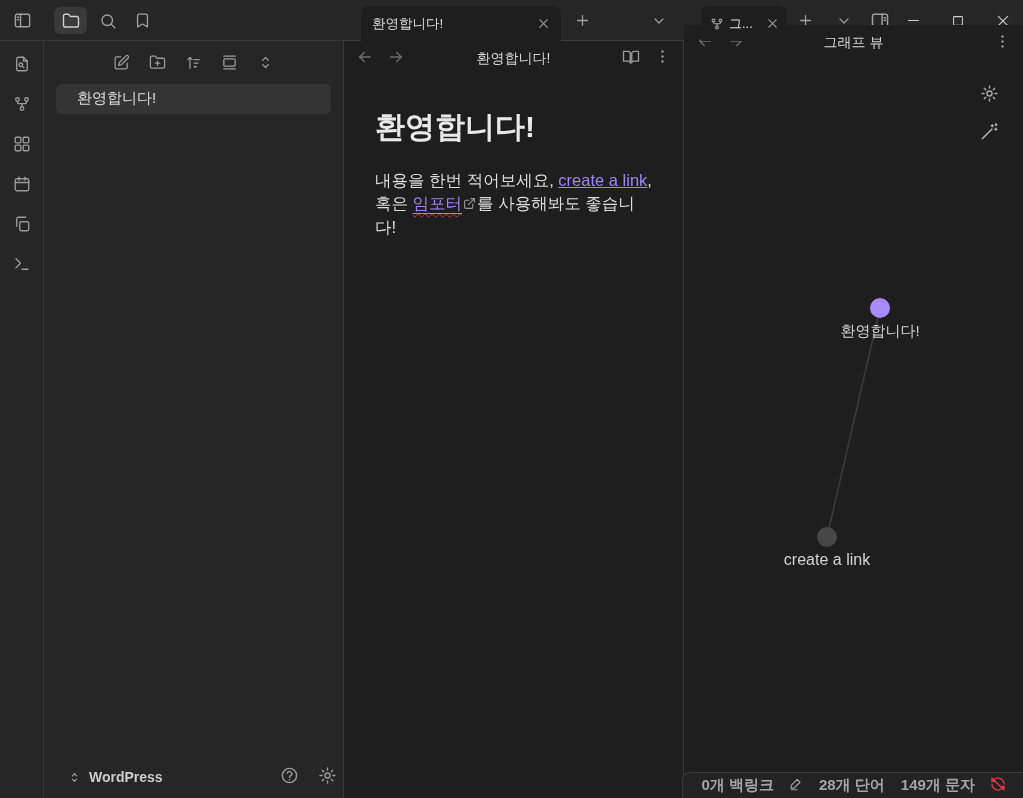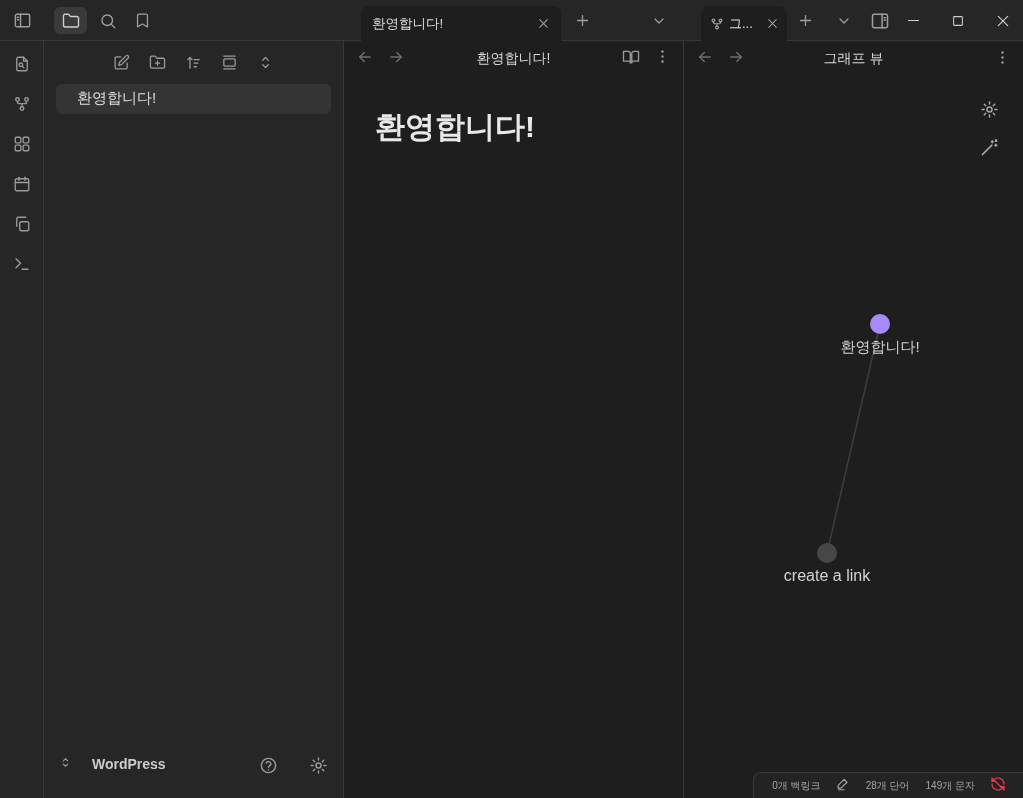--- a/index.html
+++ b/index.html
@@ -18,28 +18,28 @@
   
   .ribbon{position:absolute;left:0;top:41px;width:44px;height:757px;background:#262626;border-right:1px solid #383838;display:flex;flex-direction:column;align-items:center;padding-top:11px;gap:13px;}
   .ribbon button{background:none;border:none;padding:3px;color:#9a9a9a;cursor:pointer;display:flex;}
 
   
   .sidebar{position:absolute;left:44px;top:41px;width:300px;height:757px;background:#262626;border-right:1px solid #383838;}
   .explorer-header{display:flex;justify-content:center;align-items:center;gap:15px;padding:11px 0 8px;}
   .explorer-header button{background:none;border:none;padding:2px;color:#9b9b9b;cursor:pointer;display:flex;}
   .file-list{padding:0 12px;}
   .file-item{background:#343434;border-radius:6px;padding:5px 8px 6px 21px;font-size:15px;color:#dedede;cursor:pointer;}
-  .vault-row{position:absolute;left:0;bottom:0;width:100%;height:42px;display:flex;padding:0 15px;gap:20px;}
+  .vault-row{position:absolute;left:9px;bottom:0;width:100%;height:42px;display:flex;align-items:center;padding:0 15px;gap:8px;}
   .vault-name{font-size:14px;font-weight:700;color:#cccccc;flex:0 0 auto;cursor:pointer;}
   .vault-spacer{flex:1;}
   .vault-row button{background:none;border:none;padding:0;color:#9a9a9a;cursor:pointer;display:flex;}
 
   
   .editor-pane{position:absolute;left:344px;top:41px;width:340px;height:757px;background:#1e1e1e;border-right:1px solid #383838;}
-  .graph-pane{position:absolute;left:684px;top:41px;width:339px;height:757px;background:#1e1e1e;}
+  .graph-pane{position:absolute;left:684px;top:25px;width:339px;height:757px;background:#1e1e1e;}
   .pane-header{position:relative;height:35px;display:flex;align-items:center;padding:0 12px;}
   .pane-title{position:absolute;left:0;right:0;text-align:center;font-size:14px;color:#d6d6d6;pointer-events:none;}
   .nav-arrows{display:flex;gap:13px;z-index:1;}
   .nav-arrows button,.pane-actions button{background:none;border:none;padding:0;color:#6e6e6e;cursor:pointer;display:flex;}
   .pane-actions{margin-left:auto;display:flex;gap:14px;z-index:1;}
   .pane-actions button{color:#9b9b9b;}
 
   
   .editor-content{padding:33px 29px 0 31px;font-size:16.5px;line-height:23px;color:#dcdcdc;}
   .editor-content h1{font-size:30px;line-height:36px;margin:0 0 24px;color:#e8e8e8;font-weight:700;}
@@ -51,21 +51,21 @@
   
   .graph-canvas{position:absolute;left:0;top:35px;width:339px;height:722px;}
   .graph-edges{position:absolute;left:0;top:0;}
   .gnode{position:absolute;border-radius:50%;transform:translate(-50%,-50%);cursor:pointer;}
   .gnode-label{position:absolute;transform:translateX(-50%);color:#d3d3d3;white-space:nowrap;}
   .graph-controls{position:absolute;top:24px;right:24px;display:flex;flex-direction:column;gap:16px;}
   .graph-controls button{background:none;border:none;padding:0;color:#a9a9a9;cursor:pointer;display:flex;}
 
   
   .statusbar{position:absolute;right:0;bottom:0;height:26px;background:#232323;border:1px solid #3a3a3a;border-right:none;border-bottom:none;border-radius:8px 0 0 0;display:flex;align-items:center;padding:0 10px;z-index:5;}
-  .status-item{font-size:10px;color:#a4a4a4;padding:0 8px;white-space:nowrap;cursor:pointer;}
+  .status-item{font-size:15px;color:#a4a4a4;padding:0 8px;white-space:nowrap;cursor:pointer;font-weight:bold;}
   .status-icon{display:flex;align-items:center;padding:0 7px;color:#a4a4a4;cursor:pointer;}
   .status-icon.red{color:#e0384e;}
 </style>
 </head>
 <body>
 
 <div class="window">
 
   <div class="titlebar">
     <button class="tb-btn" style="left:9px;top:7px;width:27px;height:27px;">
@@ -340,20 +340,25 @@
             <span><svg width="17" height="17" viewBox="0 0 24 24" fill="currentColor">
                 <circle cx="12" cy="5" r="1.7"></circle>
                 <circle cx="12" cy="12" r="1.7"></circle>
                 <circle cx="12" cy="19" r="1.7"></circle>
               </svg></span>
           </button>
       </div>
     </div>
     <div class="editor-content">
       <h1>환영합니다!</h1>
+      <p><span>내용을 한번 적어보세요, </span><a class="md-link">create a link</a><span>, 혹은 </span><span class="spell"><a class="md-link">임포터</a><span class="ext-ico"><svg width="13" height="13" viewBox="0 0 24 24" fill="none" stroke="currentColor" stroke-width="2" stroke-linecap="round" stroke-linejoin="round">
+                <path d="M18 13v6a2 2 0 0 1-2 2H5a2 2 0 0 1-2-2V8a2 2 0 0 1 2-2h6"></path>
+                <polyline points="15 3 21 3 21 9"></polyline>
+                <line x1="10" y1="14" x2="21" y2="3"></line>
+              </svg></span></span><span>를 사용해봐도 좋습니다!</span></p>
     </div>
   </div>
 
   <div class="graph-pane">
     <div class="pane-header">
       <span class="pane-title">그래프 뷰</span>
       <div class="nav-arrows">
         <button>
             <span><svg width="18" height="18" viewBox="0 0 24 24" fill="none" stroke="currentColor" stroke-width="1.8" stroke-linecap="round" stroke-linejoin="round">
                 <line x1="19" y1="12" x2="5" y2="12"></line>

